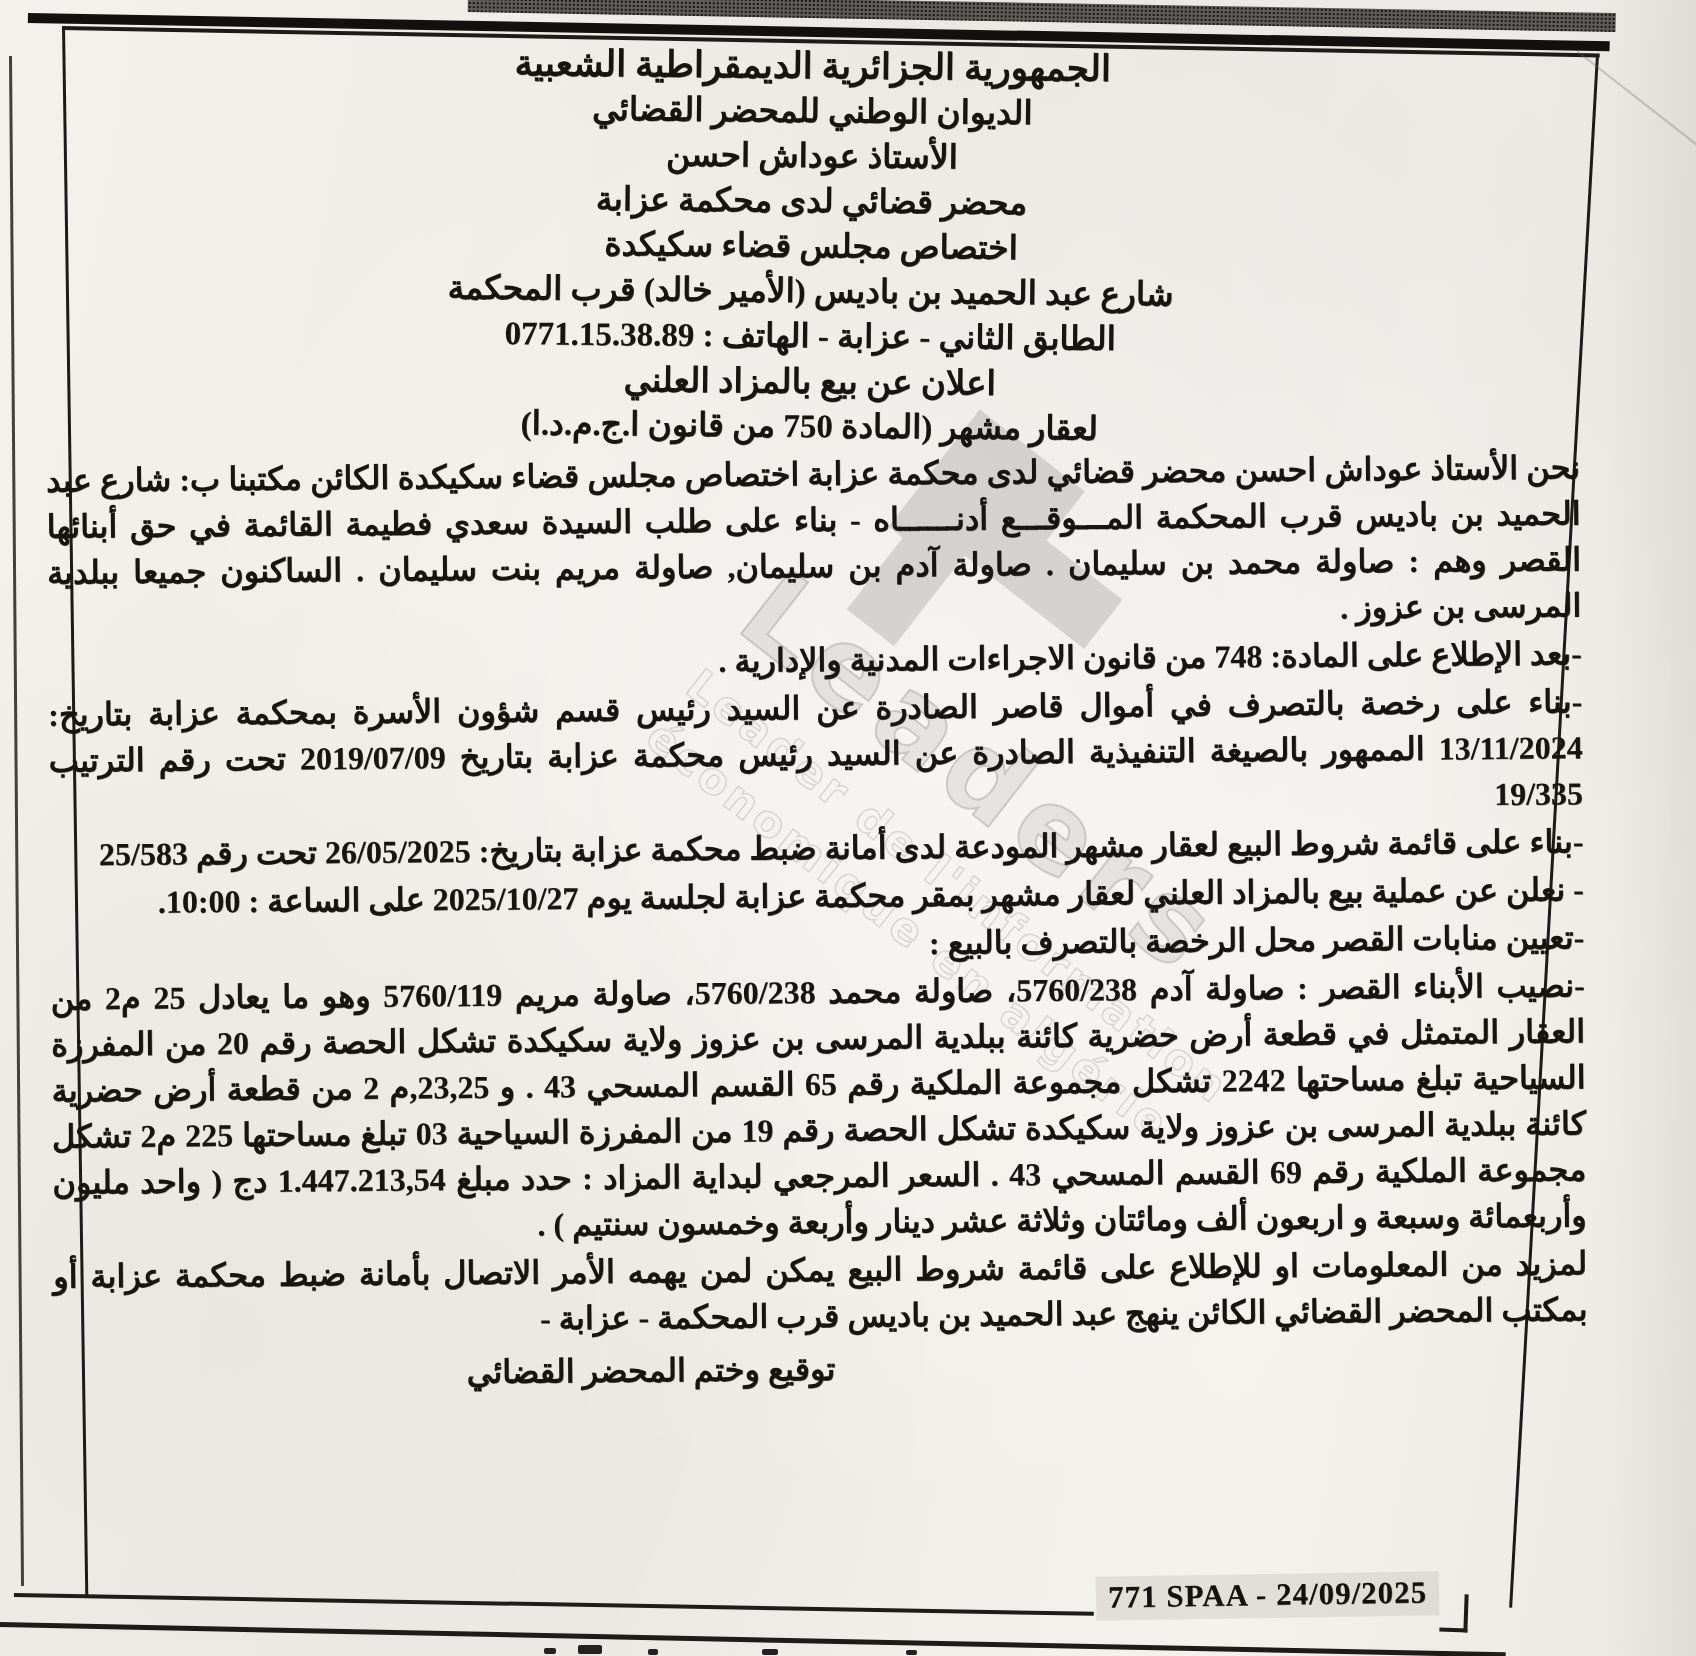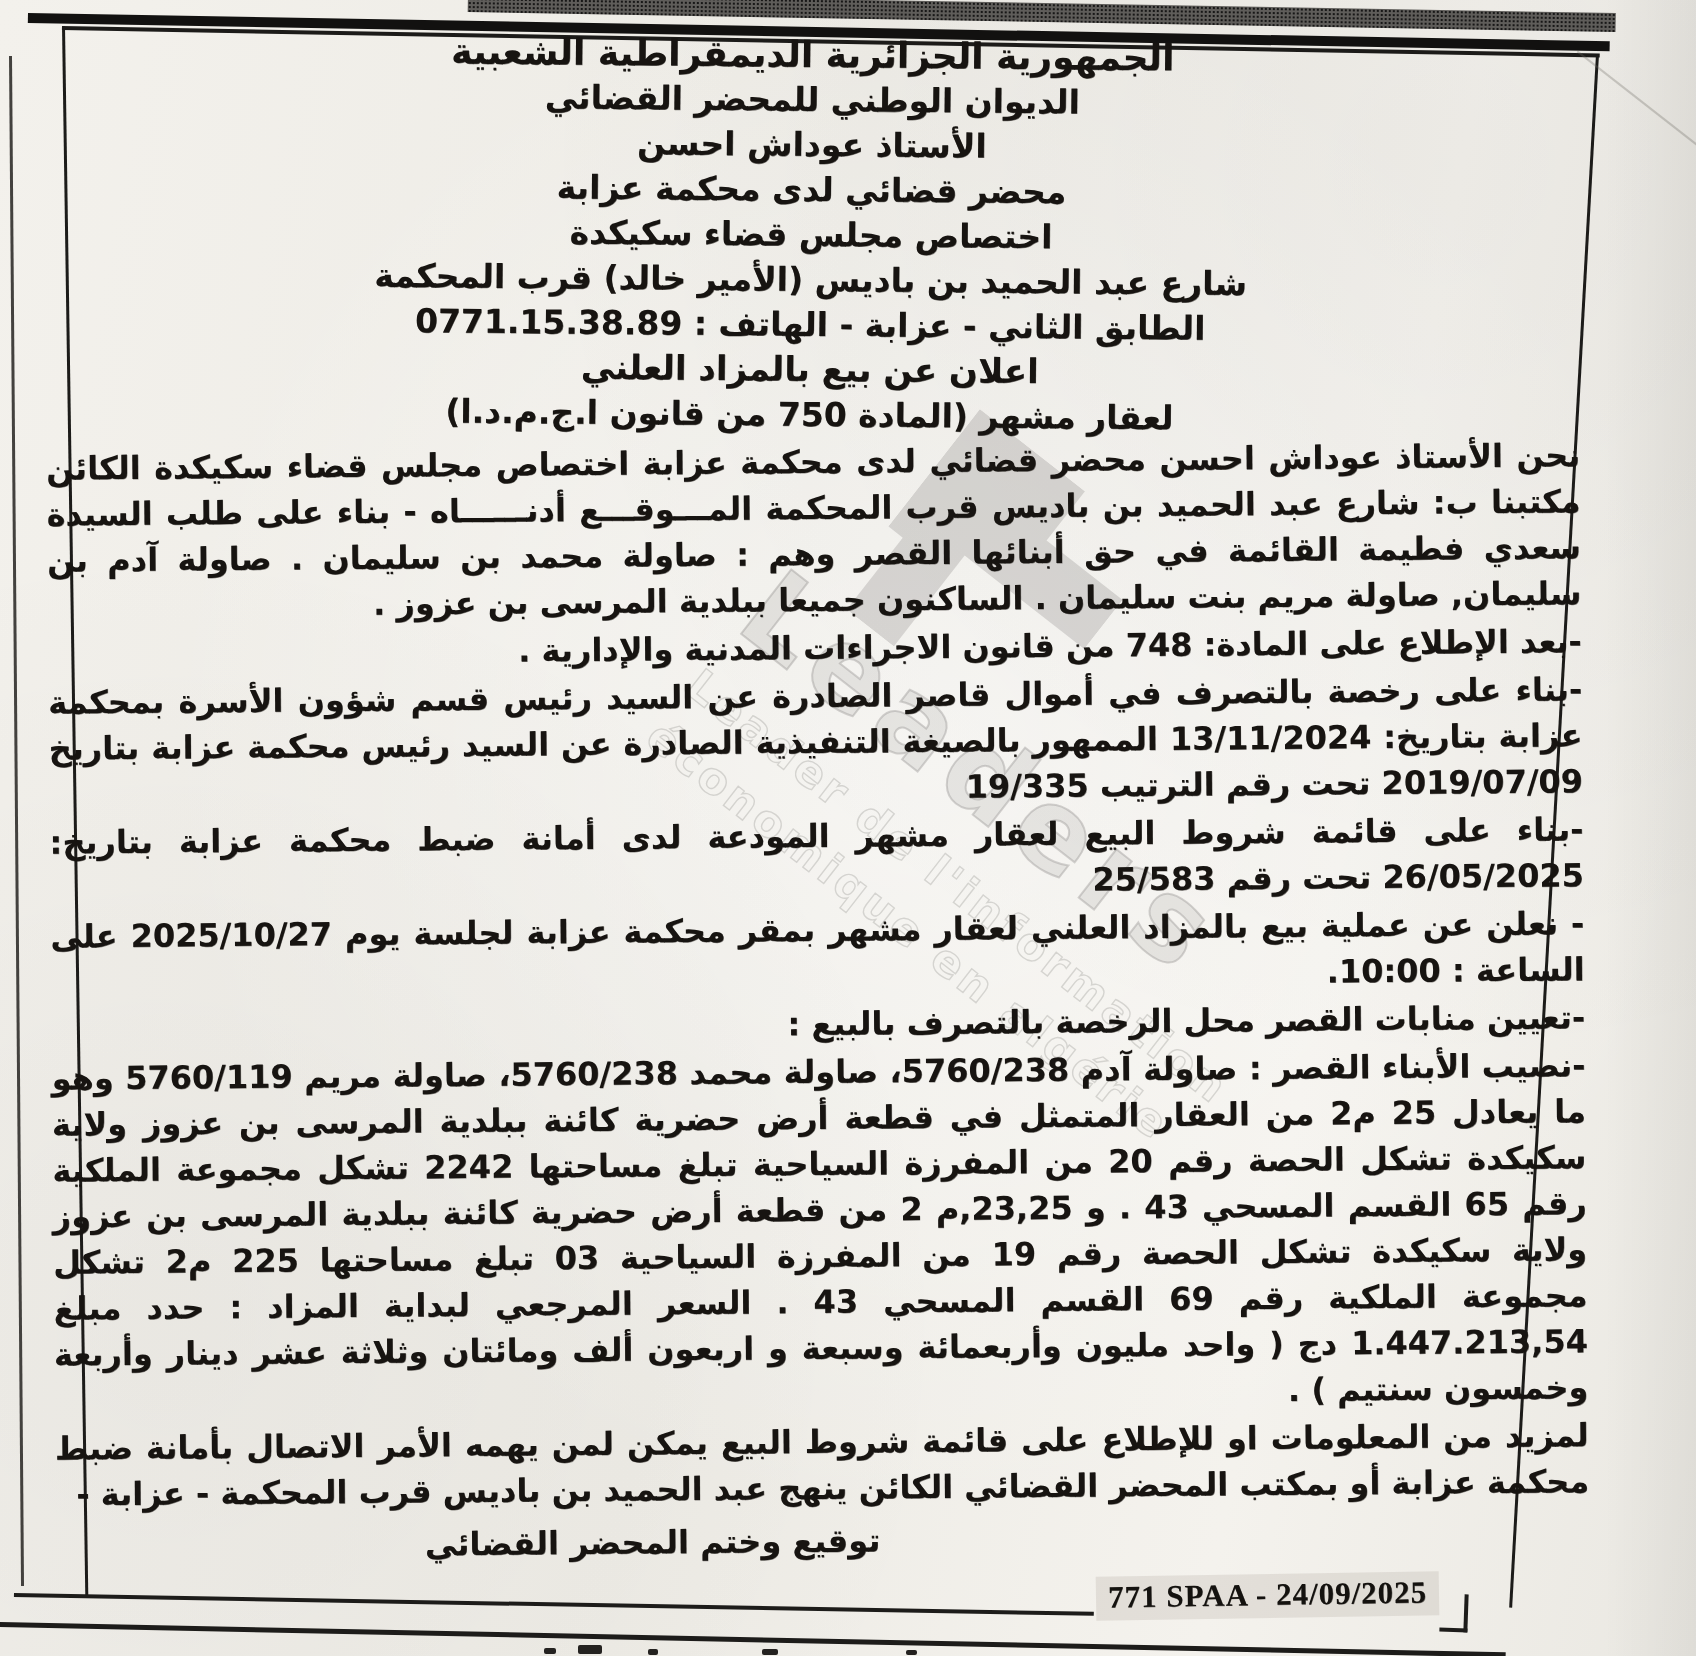--- a/index.html
+++ b/index.html
@@ -57,21 +57,21 @@
     clip-path:polygon(0 0,58% 0,58% 26%,100% 26%,100% 52%,34% 52%,34% 100%,8% 100%,8% 62%,0 62%);
   }
   .wm-brand{font-family:"DejaVu Sans",sans-serif;font-weight:bold;font-size:112px;
     letter-spacing:10px;color:transparent;-webkit-text-stroke:2px rgba(80,78,76,0.22);
     text-shadow:0 0 1px rgba(80,78,76,0.10);margin-top:-20px;white-space:nowrap;}
   .wm-line{font-family:"DejaVu Sans",sans-serif;font-weight:bold;font-size:44px;
     letter-spacing:4px;color:transparent;-webkit-text-stroke:1.4px rgba(85,83,80,0.20);
     white-space:nowrap;margin-top:14px;}
 
   
-  .content{position:absolute;left:46px;top:32px;width:1534px;direction:rtl;}
+  .content{position:absolute;left:46px;top:44px;width:1534px;direction:rtl;font-family:Liberation Serif, serif;}
   .header-block{transform:rotate(0.55deg);transform-origin:center top;}
   .header-line{text-align:center;font-weight:bold;font-size:33px;line-height:45px;
     color:#171411;text-shadow:0.4px 0.5px 0.6px rgba(25,22,18,0.55);white-space:nowrap;}
   .hl-1{font-size:36px;}
   .hl-8{font-size:34px;}
   .body-block{transform:rotate(-0.5deg);transform-origin:center top;margin-top:2px;}
   .para{font-weight:bold;font-size:32px;line-height:46px;margin:2px 0;
     text-align:justify;text-align-last:right;color:#171411;
     text-shadow:0.4px 0.5px 0.6px rgba(25,22,18,0.5);}
   .signature{font-weight:bold;font-size:32px;line-height:48px;margin-top:6px;

